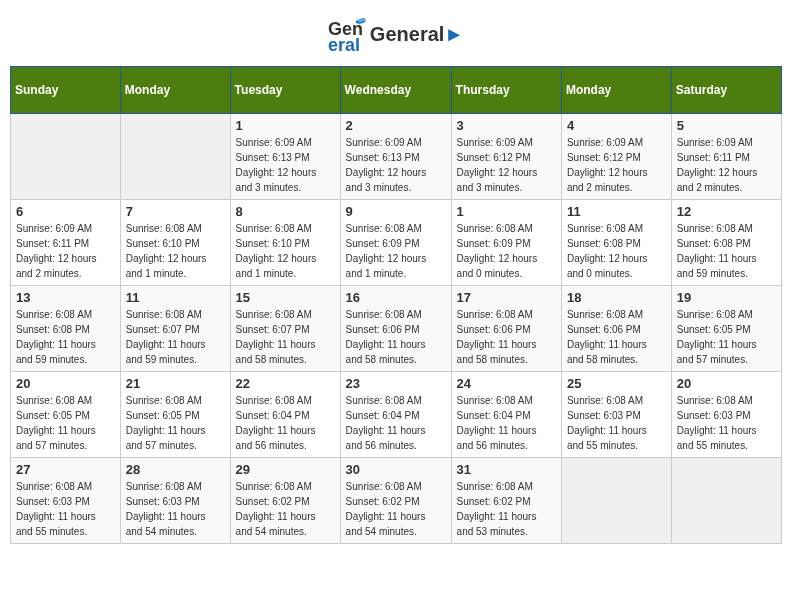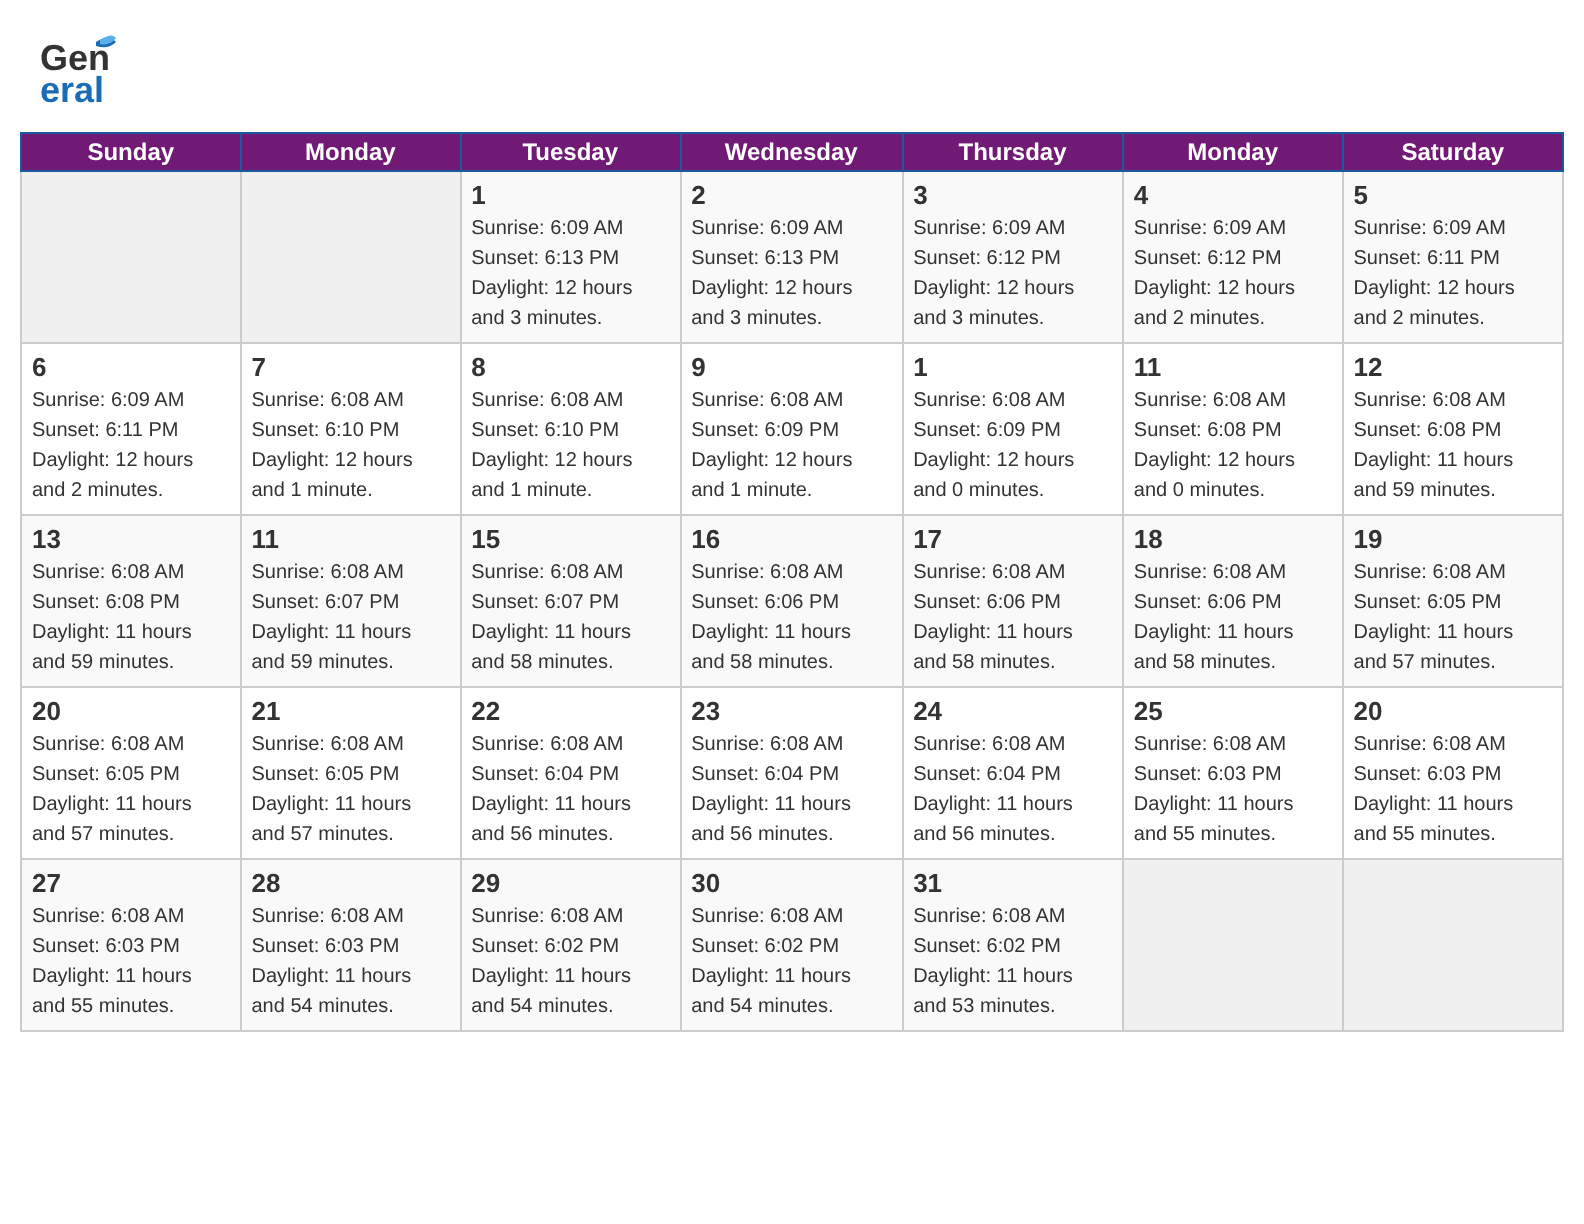--- a/index.html
+++ b/index.html
@@ -5,21 +5,21 @@
     * { margin: 0; padding: 0; box-sizing: border-box; }
     body {
       font-family: Arial, sans-serif;
       background: #fff;
       width: 792px;
       min-height: 612px;
       padding: 10px;
     }
     .header {
       display: flex;
-      justify-content: flex-start;
+      justify-content: center;
       align-items: flex-start;
       margin-bottom: 8px;
       padding: 5px 10px;
     }
     .logo {
       display: flex;
       flex-direction: column;
       align-items: flex-start;
     }
     .logo-row {
@@ -40,24 +40,24 @@
       font-size: 16px;
       color: #555;
       text-align: right;
     }
     .calendar {
       width: 100%;
       border-collapse: collapse;
       font-size: 11px;
     }
     .calendar th {
-      background: #701a75;
+      background: #4d7c0f;
       color: #fff;
-      padding: 2px 4px;
-      text-align: center;
+      padding: 16px 4px;
+      text-align: left;
       font-size: 12px;
       border: 1px solid #1a5a9f;
     }
     .calendar td {
       vertical-align: top;
       padding: 4px 5px;
       border: 1px solid #ccc;
       width: 113px;
       min-height: 70px;
       background: #fff;
@@ -90,20 +90,24 @@
 <div class="header">
   <div class="logo">
     <div class="logo-row">
       <div style="position:relative;width:38px;height:38px;">
         <svg width="38" height="38" viewBox="0 0 38 38">
           <text x="0" y="20" font-size="18" font-weight="bold" fill="#333">Gen</text>
           <text x="0" y="36" font-size="18" font-weight="bold" fill="#1a6cb5">eral</text>
           <path d="M28 6 Q34 2 38 6 Q34 10 28 8 Z" fill="#1a6cb5"></path>
           <path d="M30 5 Q36 1 38 4 Q35 8 30 7 Z" fill="#5ab0e8"></path>
         </svg>
+      </div>
+      <div>
+        <div style="font-size:20px;font-weight:bold;color:#333;line-height:1.1;"><span style="color:#333;font-size:20px;font-weight:bold;">General</span><span style="color:#1a6cb5;">►</span></div>
+        <div style="font-size:20px;font-weight:bold;color:#1a6cb5;line-height:1.1;"></div>
       </div>
     </div>
   </div>
   <div class="title-block">
     <div class="month-title"></div>
     <div class="subtitle"></div>
   </div>
 </div>
 
 <table class="calendar">

